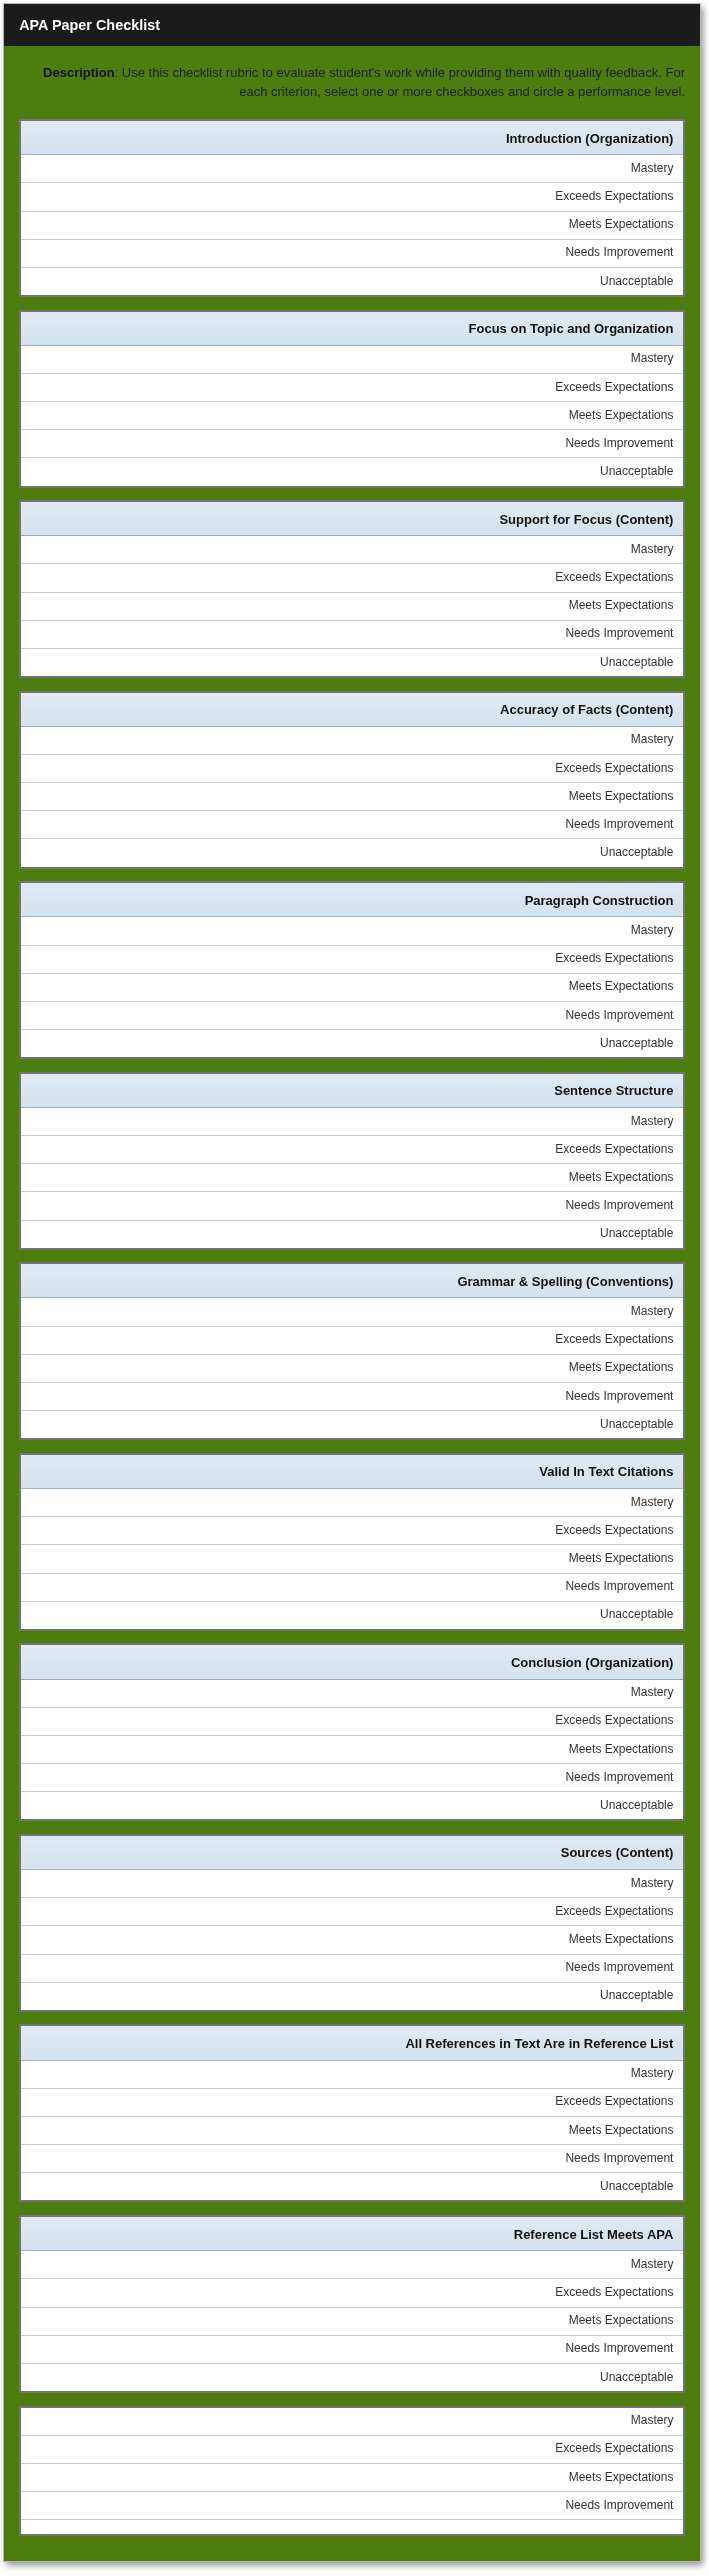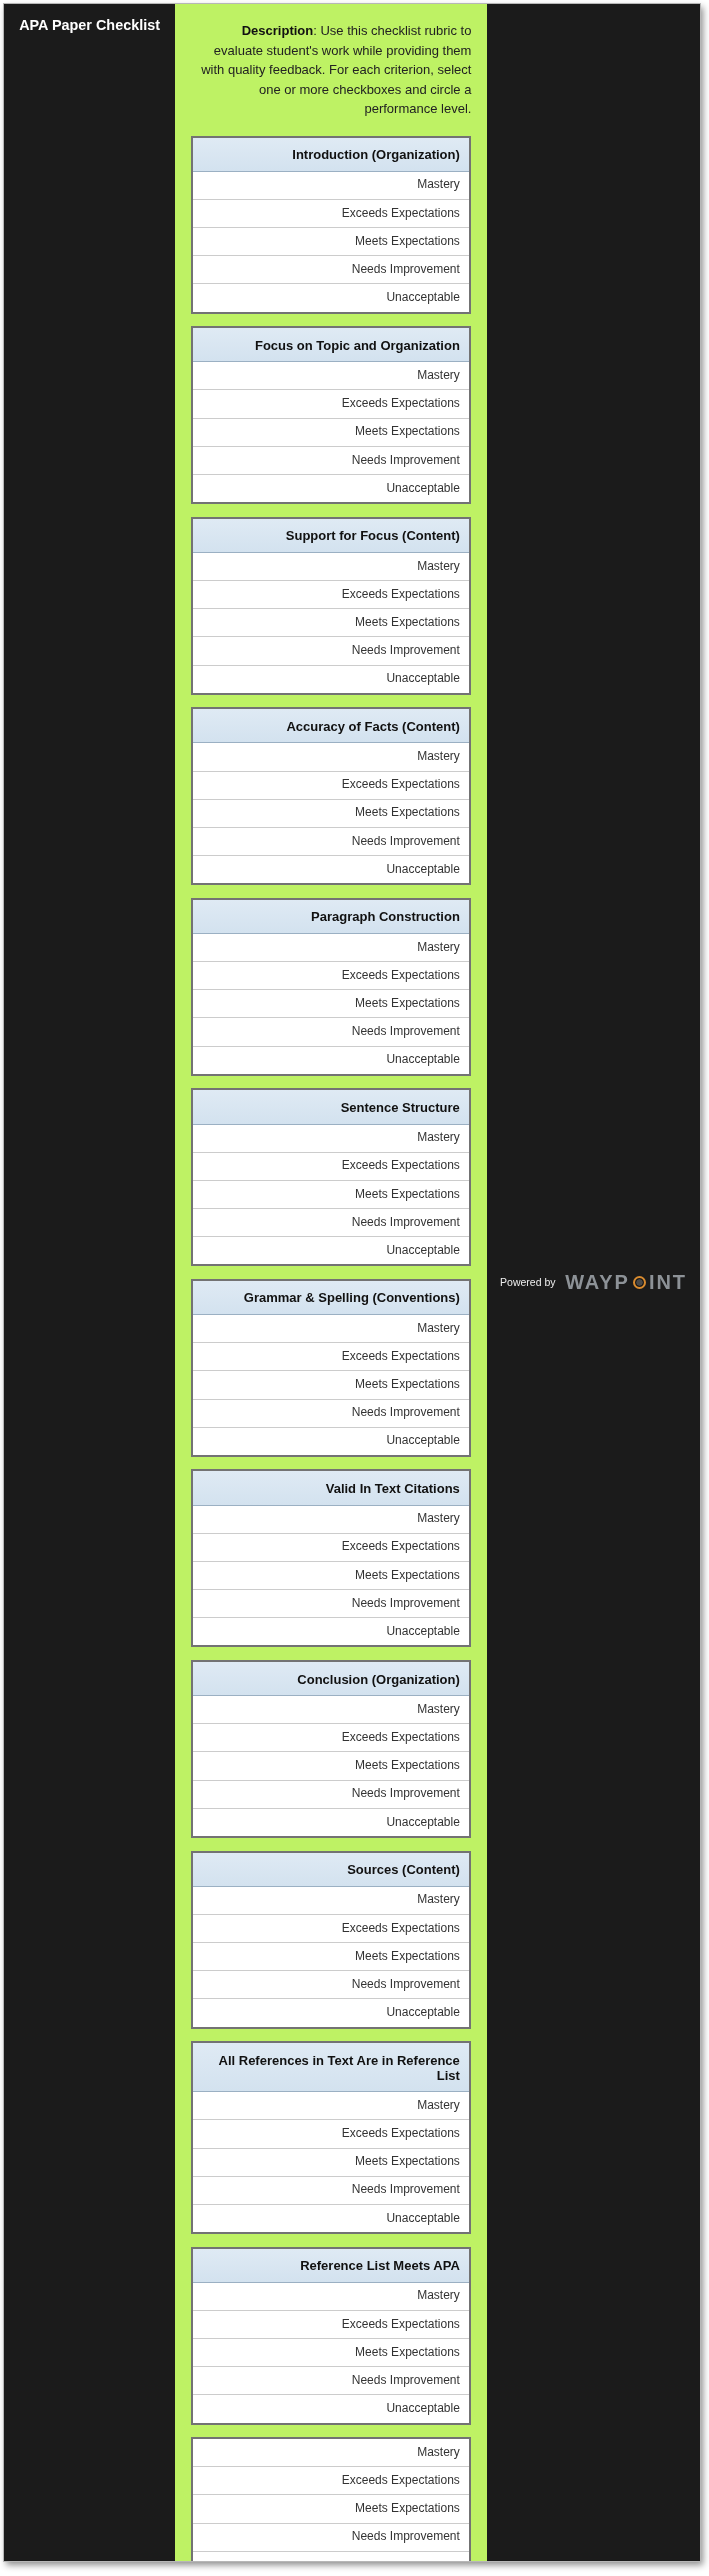--- a/index.html
+++ b/index.html
@@ -9,23 +9,23 @@
     height: 2576px;
     background: #ffffff;
     font-family: "Liberation Sans", sans-serif;
     -webkit-font-smoothing: antialiased;
   }
   .frame {
     margin: 2.9px 7.7px 9.6px 2.9px;
     height: 2559px;
     border: 1px solid #b7b7b7;
     box-shadow: 2.9px 3.8px 6.7px rgba(0,0,0,0.45);
-    background: #bef264;
+    background: #4d7c0f;
     display: flex;
-    flex-direction: row;
+    flex-direction: column;
     overflow: hidden;
   }
   .titlebar {
     background: #1b1b1b;
     color: #ffffff;
     font-size: 14.4px;
     font-weight: bold;
     padding: 13.4px 15.3px 12.5px 15.3px;
     flex: 0 0 auto;
   }
@@ -245,23 +245,15 @@
             <div class="level-row"><span>Mastery</span></div>
             <div class="level-row"><span>Exceeds Expectations</span></div>
             <div class="level-row"><span>Meets Expectations</span></div>
             <div class="level-row"><span>Needs Improvement</span></div>
             <div class="level-row"></div>
           </div>
   </section>
 </div>
   </main>
 
-  <footer class="footer">
-    <span class="powered">Powered by</span>
-    <span class="brand">
-      <span>WAYP</span>
-      <span class="brand-o"></span>
-      <span>INT</span>
-    </span>
-  </footer>
 
 </div>
 
 
 </body></html>

